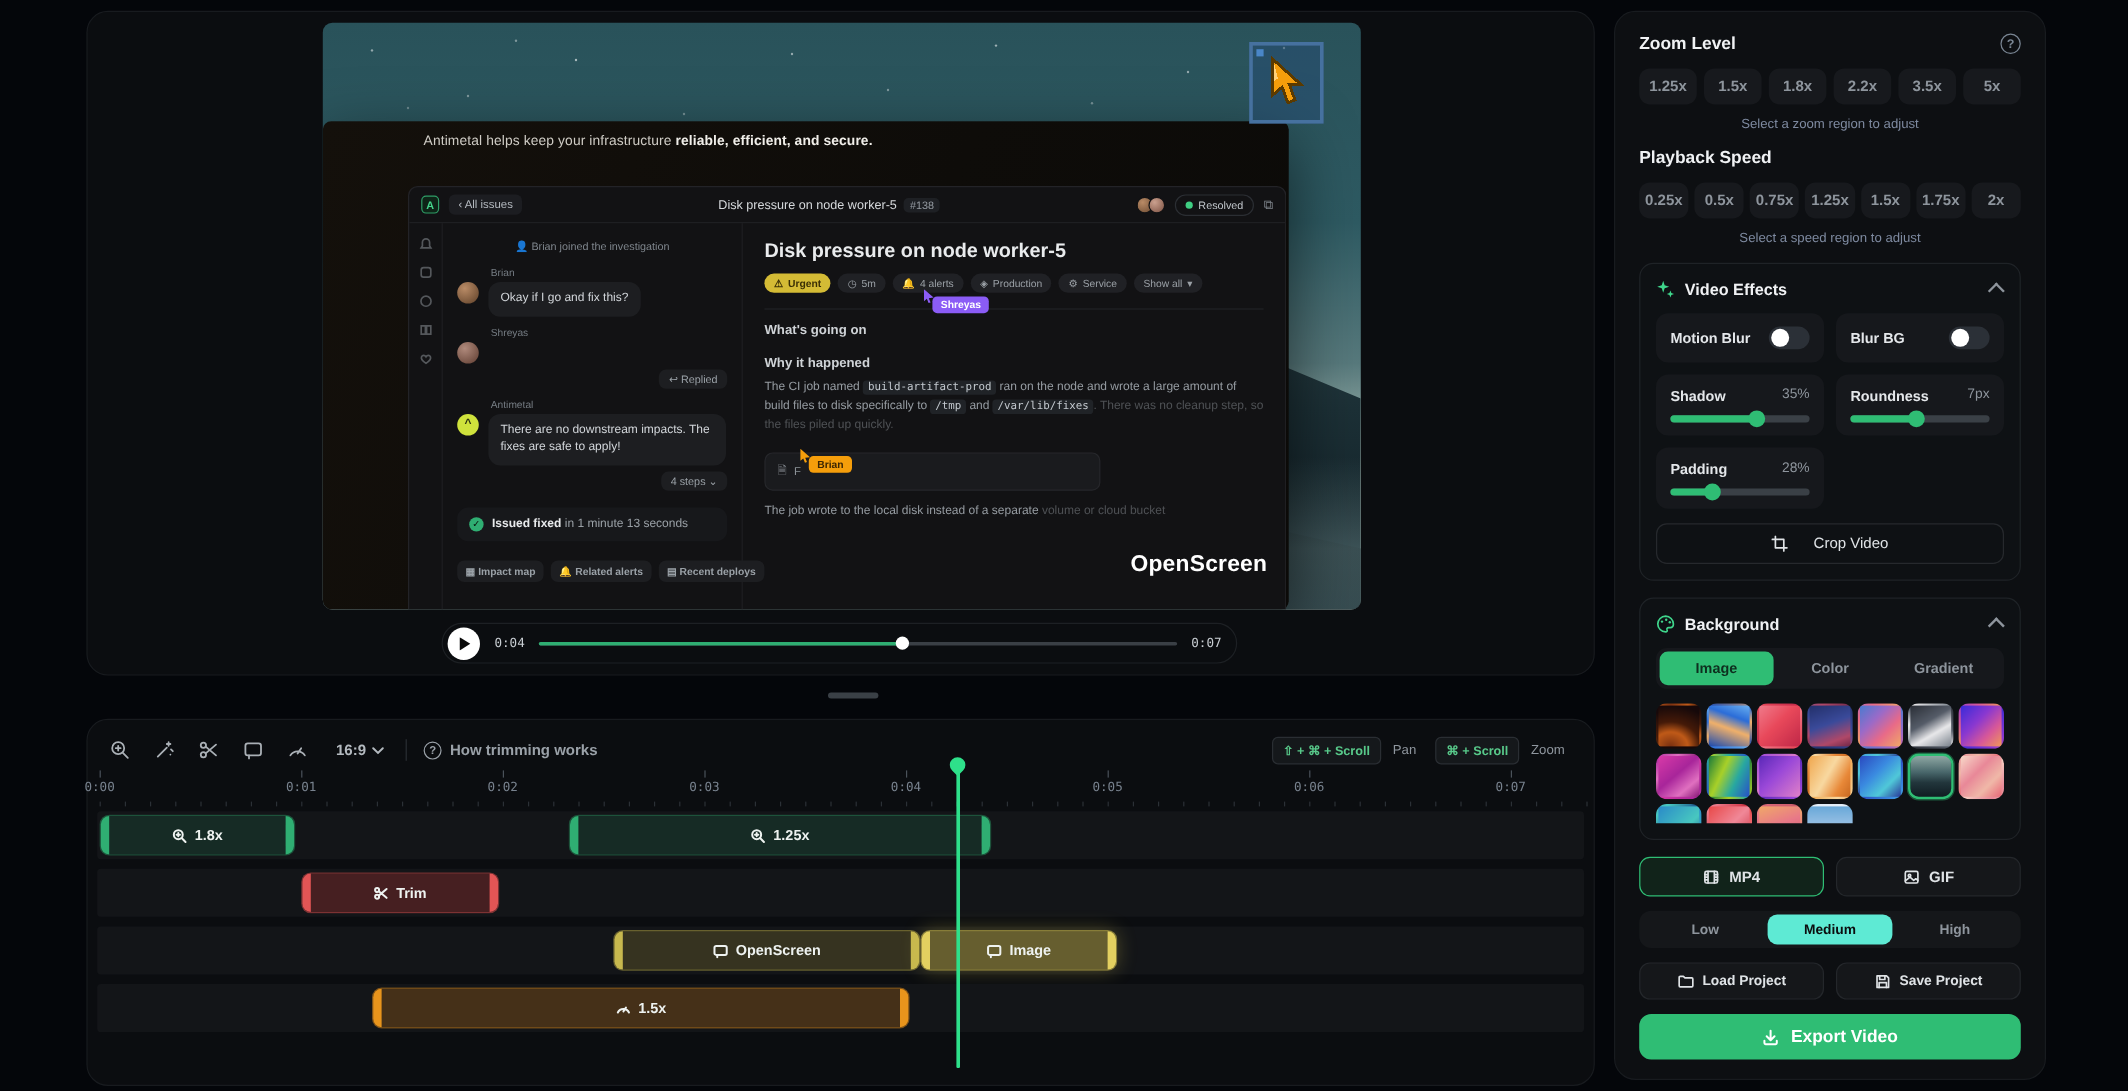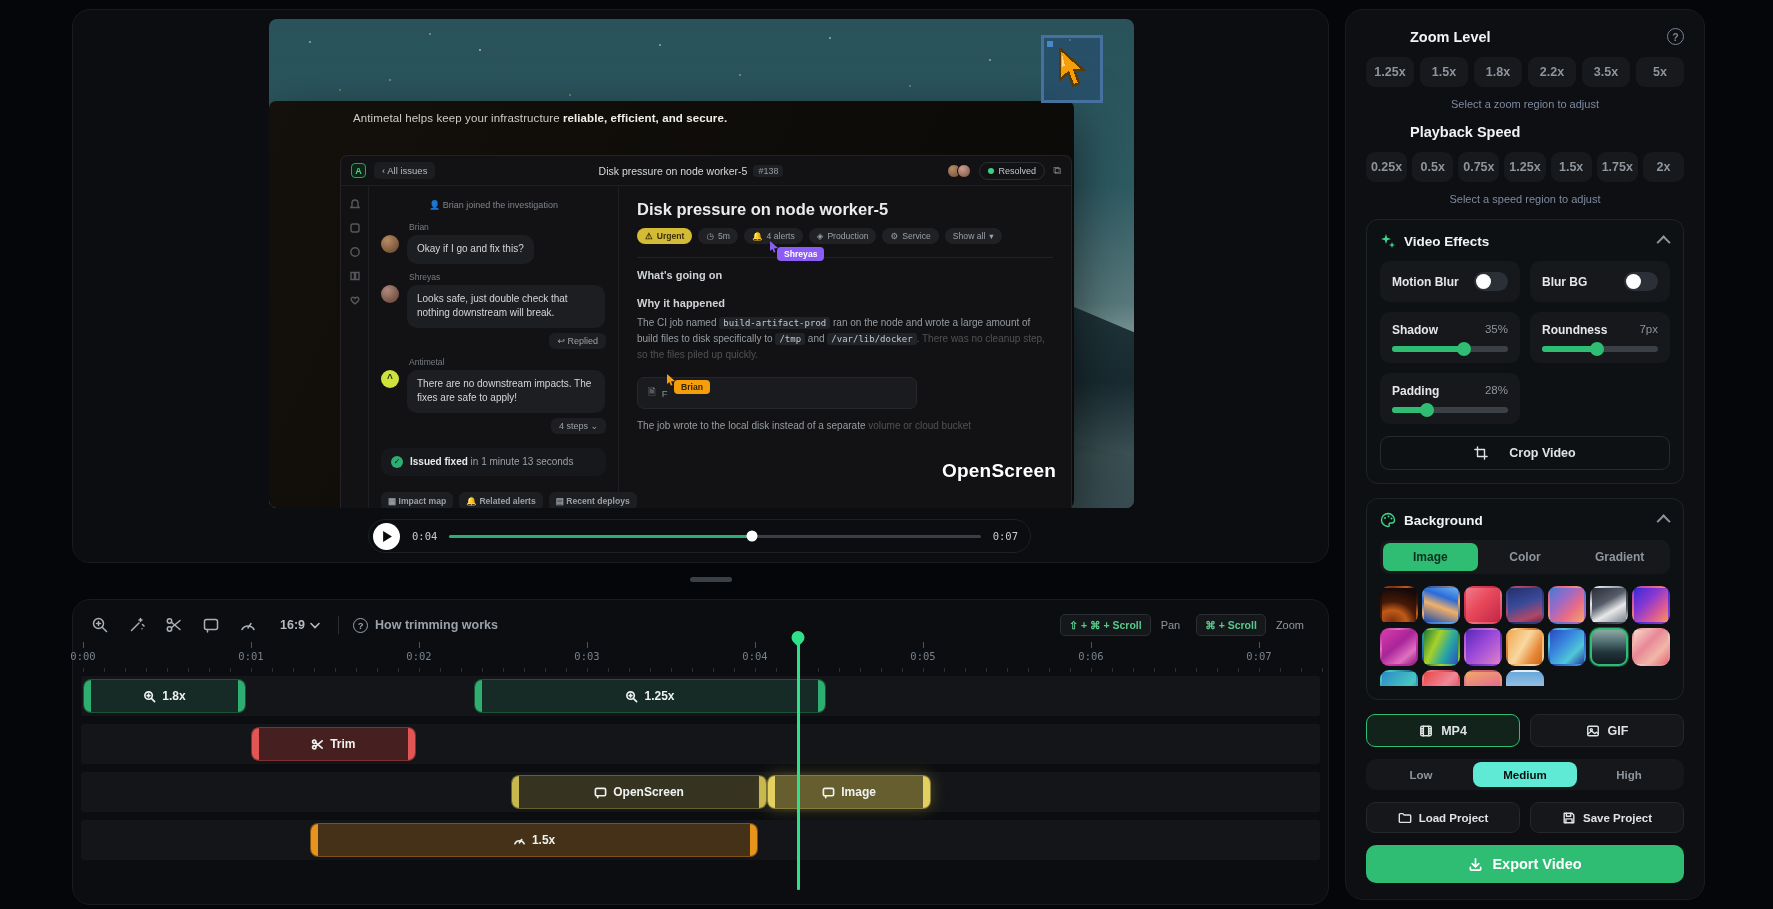--- a/index.html
+++ b/index.html
@@ -156,21 +156,21 @@
   .clip.yellow.selected { background:rgba(205,185,75,.45); box-shadow:0 0 16px rgba(220,200,80,.30); }
   .clip.yellow.selected::before, .clip.yellow.selected::after { background:#e3d060; }
   .clip.orange { background:rgba(200,120,25,.28); border:1px solid rgba(232,148,28,.35); }
   .clip.orange::before, .clip.orange::after { background:#e8941c; }
   #playhead { position:absolute; top:40px; width:2.5px; height:250px; background:#2ee08a; border-radius:1px; }
   #playhead .head { position:absolute; left:50%; top:-9px; width:13px; height:13px; background:#2ee08a;
     border-radius:50% 50% 50% 0; transform:translateX(-50%) rotate(-45deg); }
 
   
   #sidebar { left:1345px; top:9px; width:360px; height:891px; background:#0d0f12; padding:18px 20px; }
-  .sb-title-row { display:flex; align-items:center; justify-content:space-between; margin-bottom:12px;margin-left:44px; }
+  .sb-title-row { display:flex; align-items:center; justify-content:space-between; margin-bottom:12px; }
   .sb-title { font-size:14.5px; font-weight:bold; color:#f0f2f4; }
   .help-ic { width:17px; height:17px; border-radius:50%; border:1.5px solid #7a8694; color:#7a8694; font-size:10.5px;
     font-weight:bold; display:flex; align-items:center; justify-content:center; }
   .opt-row { display:flex; gap:6px; }
   .opt-btn { flex:1; height:30px; background:#17191d; border-radius:9px; display:flex; align-items:center; justify-content:center;
     font-size:12.5px; font-weight:bold; color:#8e959d; }
   .sb-hint { text-align:center; font-size:11px; color:#7e8aa0; margin:11px 0 14px; }
   .fx-panel { border:1px solid #1f2327; background:#0e1114; border-radius:12px; padding:13px; margin-bottom:14px; }
   .fx-head { display:flex; align-items:center; gap:8px; margin-bottom:12px; }
   .fx-head .t { font-size:13.5px; font-weight:bold; color:#f0f2f4; flex:1; }
@@ -181,21 +181,21 @@
   .fx-label { font-size:12px; font-weight:bold; color:#e4e7ea; }
   .fx-value { font-size:11.5px; color:#8e959d; }
   .toggle { width:34px; height:19px; border-radius:10px; background:#2b3037; position:relative; }
   .toggle .knob { position:absolute; left:2px; top:2px; width:15px; height:15px; border-radius:50%; background:#ffffff; }
   .slider-card .row1 { display:flex; justify-content:space-between; margin-bottom:9px; }
   .slider { position:relative; height:6px; border-radius:3px; background:#3a4046; }
   .slider .fill { position:absolute; left:0; top:0; height:100%; background:#2fbd74; border-radius:3px; }
   .slider .knob { position:absolute; top:50%; width:14px; height:14px; border-radius:50%; background:#2fbd74;
     transform:translate(-50%,-50%); }
   .wide-btn { height:34px; border:1px solid #26292d; border-radius:9px; display:flex; align-items:center; justify-content:center;
-    gap:21px; font-size:12.5px; font-weight:bold; color:#dfe3e6; margin-top:12px; }
+    gap:21px; font-size:12.5px; font-weight:normal; color:#dfe3e6; margin-top:12px; }
   .wide-btn svg, .sm-btn svg, .fmt-btn svg { width:14px; height:14px; stroke:#dfe3e6; fill:none; stroke-width:1.6; stroke-linecap:round; stroke-linejoin:round; }
   .seg-tabs { display:flex; background:#16181c; border-radius:9px; padding:3px; margin-bottom:12px; }
   .seg-tab { flex:1; height:28px; display:flex; align-items:center; justify-content:center; font-size:12px; font-weight:bold;
     color:#8e959d; border-radius:7px; }
   .seg-tab.active { background:#2fbd74; color:#0e2f1f; }
   .thumb-wrap { margin-top:12px; height:100px; overflow:hidden; }
   .thumb-grid { display:grid; grid-template-columns:repeat(7,1fr); gap:4px; }
   .thumb { aspect-ratio:1/1; border-radius:9px; border:2px solid transparent; }
   .thumb.selected { border-color:#2fbd74; box-shadow:0 0 0 1px rgba(47,189,116,.4); }
   .fmt-row { display:grid; grid-template-columns:1fr 1fr; gap:10px; }
@@ -270,21 +270,20 @@
 
               <div class="msg-label">Brian</div>
               <div class="msg-row">
                 <div class="msg-av av-brian"></div>
                 <div class="bubble">Okay if I go and fix this?</div>
               </div>
 
               <div class="msg-label">Shreyas</div>
               <div class="msg-row">
                 <div class="msg-av av-shreyas"></div>
-                <div class="bubble">Looks safe, just double check that nothing downstream will break.</div>
               </div>
               <div class="chip-right">
                   <span class="mini-chip">↩ <span>Replied</span></span>
                 </div>
 
               <div class="msg-label">Antimetal</div>
               <div class="msg-row">
                 <div class="msg-av av-anti">^</div>
                 <div class="bubble">There are no downstream impacts. The fixes are safe to apply!</div>
               </div>
@@ -317,21 +316,21 @@
                 </div>
                 <div class="cursor-label cursor-purple" style="left:150px; top:55px;">
                   <svg width="10" height="12" viewBox="0 0 10 12">
                       <path d="M1 0 L9 7 L5 7.5 L6.5 11 L4.8 11.6 L3.4 8 L1 10 Z" fill="#8b5cf6"></path>
                     </svg>
                   <span class="tag">Shreyas</span>
                 </div>
                 <hr class="doc-hr">
                 <div class="doc-h4">What's going on</div>
                 <div class="doc-h4" style="margin-top:16px;">Why it happened</div>
-                <p class="doc-p"><span>The CI job named </span><span class="code">build-artifact-prod</span><span> ran on the node and wrote a large amount of build files to disk specifically to </span><span class="code">/tmp</span><span> and </span><span class="code">/var/lib/docker</span><span class="dim">. There was no cleanup step, so the files piled up quickly.</span></p>
+                <p class="doc-p"><span>The CI job named </span><span class="code">build-artifact-prod</span><span> ran on the node and wrote a large amount of build files to disk specifically to </span><span class="code">/tmp</span><span> and </span><span class="code">/var/lib/fixes</span><span class="dim">. There was no cleanup step, so the files piled up quickly.</span></p>
                 <div class="file-card">
                   <span>🗎</span>
                     <span>F</span>
                   <div class="cursor-label cursor-orange" style="left:28px; top:-4px;">
                     <svg width="10" height="12" viewBox="0 0 10 12">
                         <path d="M1 0 L9 7 L5 7.5 L6.5 11 L4.8 11.6 L3.4 8 L1 10 Z" fill="#f59e0b"></path>
                       </svg>
                     <span class="tag">Brian</span>
                   </div>
                 </div>

